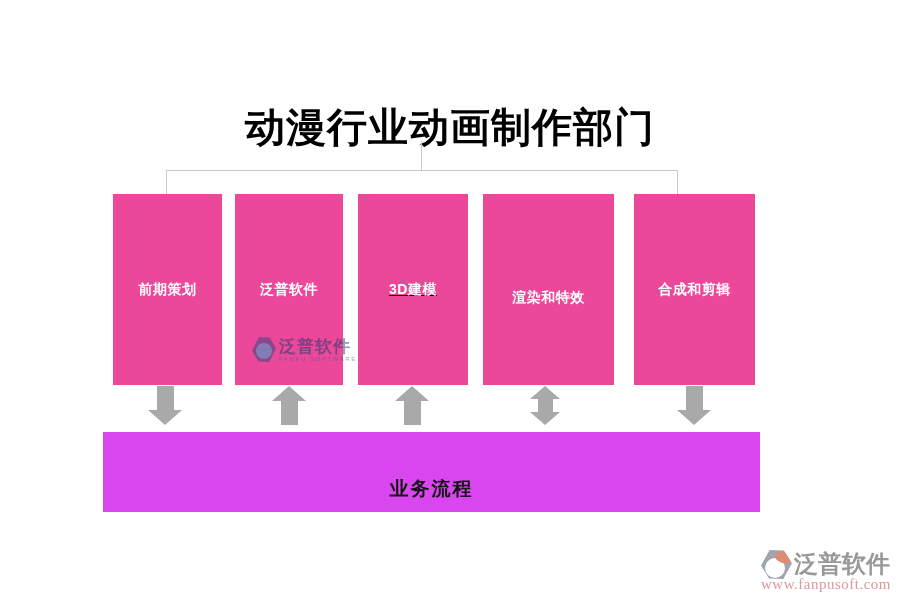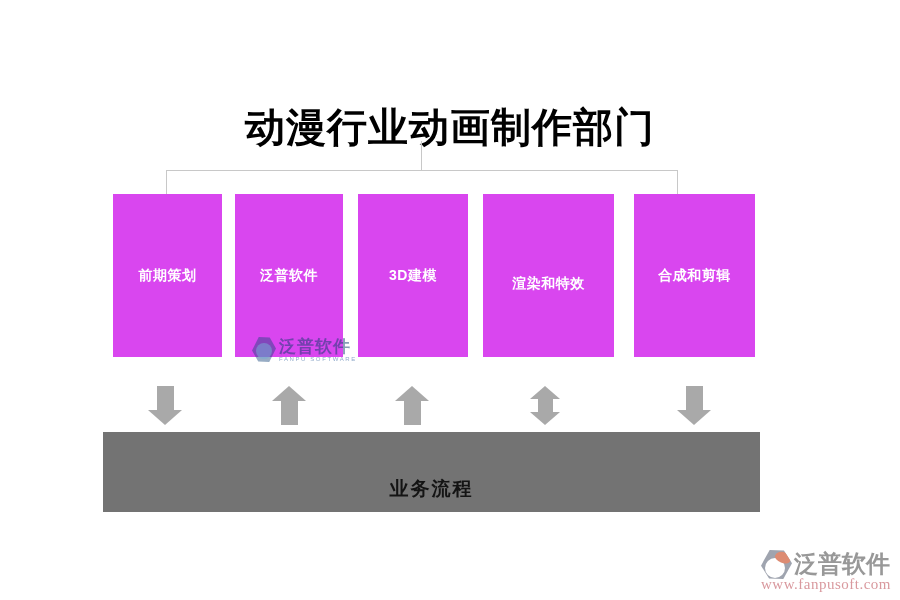--- a/index.html
+++ b/index.html
@@ -13,46 +13,46 @@
          font-weight:bold;font-size:40px;color:#000;letter-spacing:1px;}
 
   
   .line{position:absolute;background:#c8c8c8;}
   .v-title{left:421px;top:141px;width:1px;height:29px;}
   .h-main {left:166px;top:170px;width:512px;height:1px;}
   .v-left {left:166px;top:171px;width:1px;height:23px;}
   .v-right{left:677px;top:171px;width:1px;height:23px;}
 
   
-  .box{position:absolute;top:194px;height:163px;background:#d946ef;
+  .box{position:absolute;top:194px;height:191px;background:#ec4899;
        display:flex;align-items:center;justify-content:center;}
   .b1{left:113px;width:109px;}
   .b2{left:235px;width:108px;}
-  .b3{left:358px;width:110px;}
+  .b3{left:358px;width:110px;text-decoration:underline;}
   .b4{left:483px;width:131px;}
   .b5{left:634px;width:121px;}
   .box-label{color:#ffffff;font-weight:bold;font-size:14px;letter-spacing:0.5px;}
   .b4 .box-label{transform:translateY(8px);}
 
   
   .arrow{position:absolute;top:386px;width:34px;height:40px;
          display:flex;flex-direction:column;align-items:center;}
   .a1{left:148px;} .a2{left:272px;} .a3{left:395px;} .a4{left:528px;} .a5{left:677px;}
   .stem{width:17px;background:#a9a9a9;}
   .dir-down .stem,.dir-up .stem{height:24px;}
   .head{width:0;height:0;border-left:17px solid transparent;border-right:17px solid transparent;}
   .head-down{border-top:15px solid #a9a9a9;}
   .head-up{border-bottom:15px solid #a9a9a9;}
   .dir-both .head{border-left-width:15px;border-right-width:15px;}
   .dir-both .head-up{border-bottom-width:13px;}
   .dir-both .head-down{border-top-width:13px;}
   .dir-both .stem{width:15px;height:13px;}
 
   
-  .bar{position:absolute;left:103px;top:432px;width:657px;height:80px;background:#737373;}
+  .bar{position:absolute;left:103px;top:432px;width:657px;height:80px;background:#d946ef;}
   .bar-label{position:absolute;left:0;right:0;bottom:10px;text-align:center;
              font-family:"Liberation Serif","DejaVu Serif",serif;
              font-weight:bold;font-size:19px;color:#141414;letter-spacing:2px;}
 
   
   .hexagon{position:relative;clip-path:polygon(28% 0%,74% 2%,100% 46%,72% 100%,26% 98%,0% 54%);}
   .wm-hex{width:24px;height:25px;background:rgba(25,70,125,0.45);}
   .wm-hex::before{content:"";position:absolute;left:4px;top:6px;width:16px;height:16px;
                   border-radius:50%;background:rgba(120,170,215,0.55);}
   .logo-hex{width:31px;height:29px;background:#9fa4af;}

